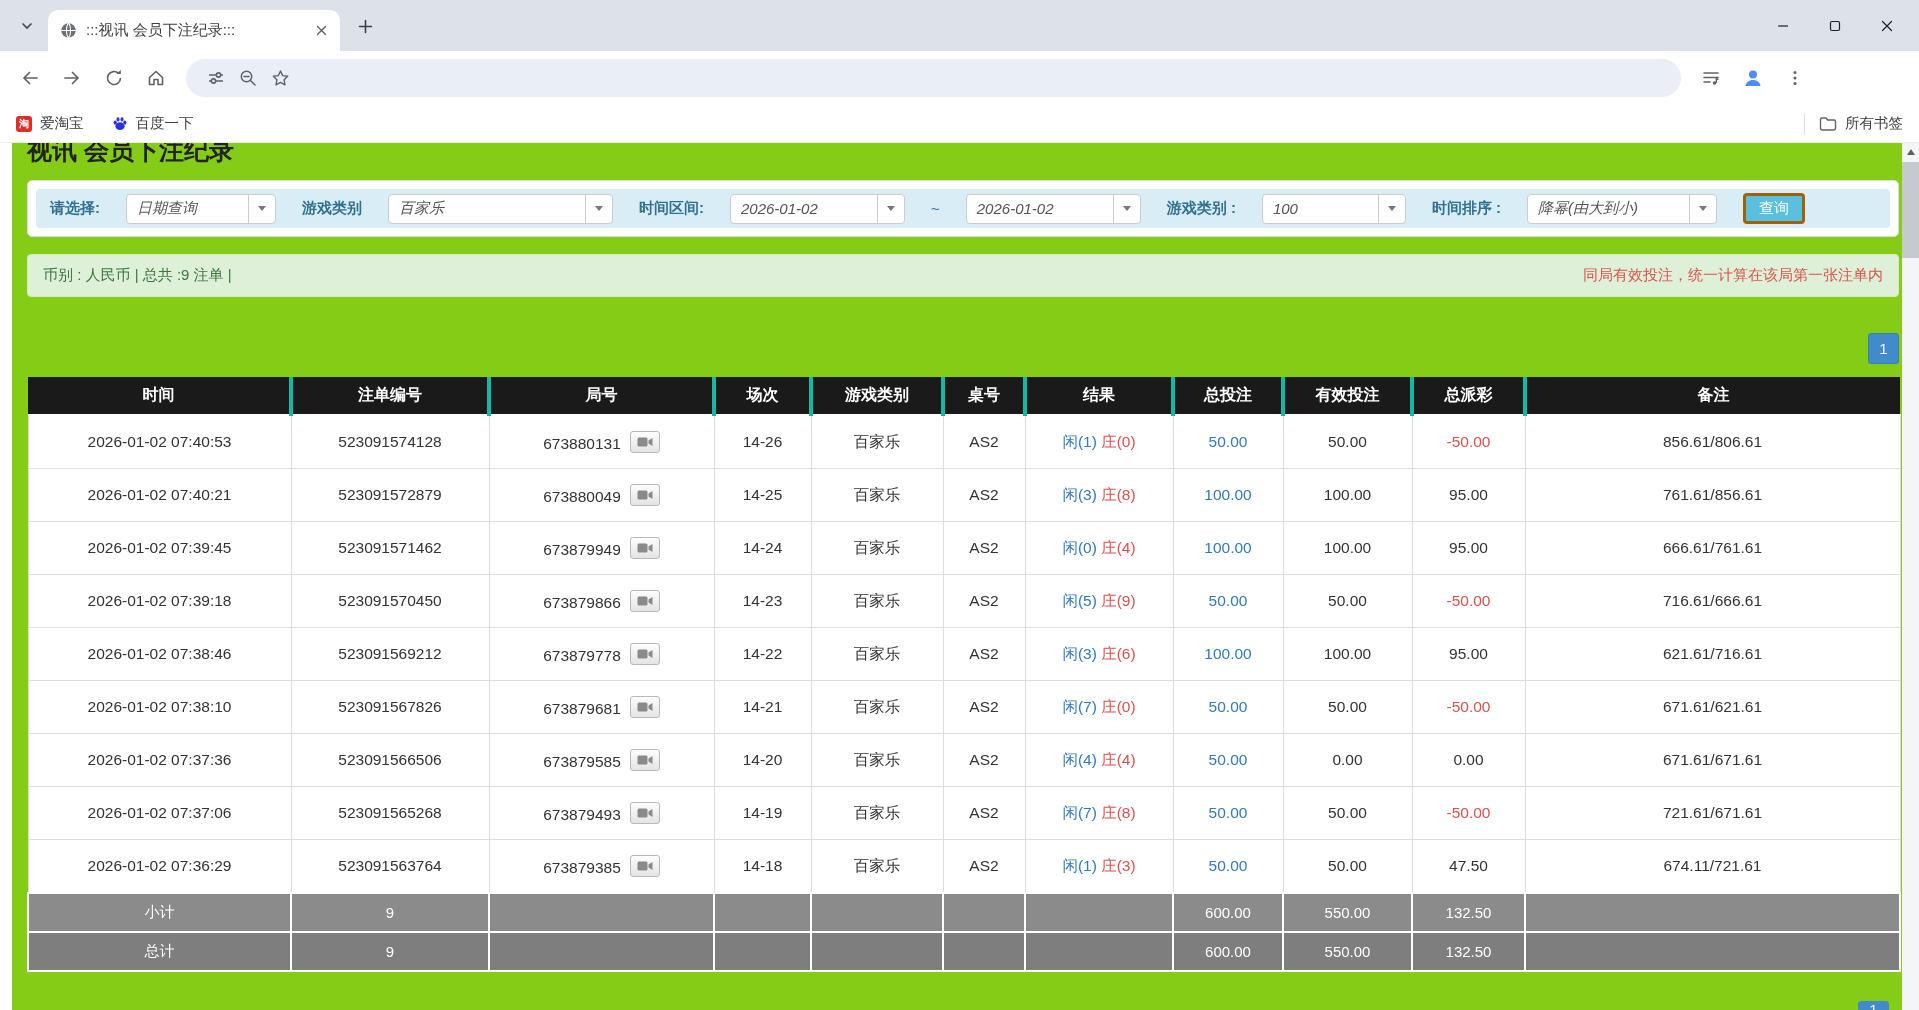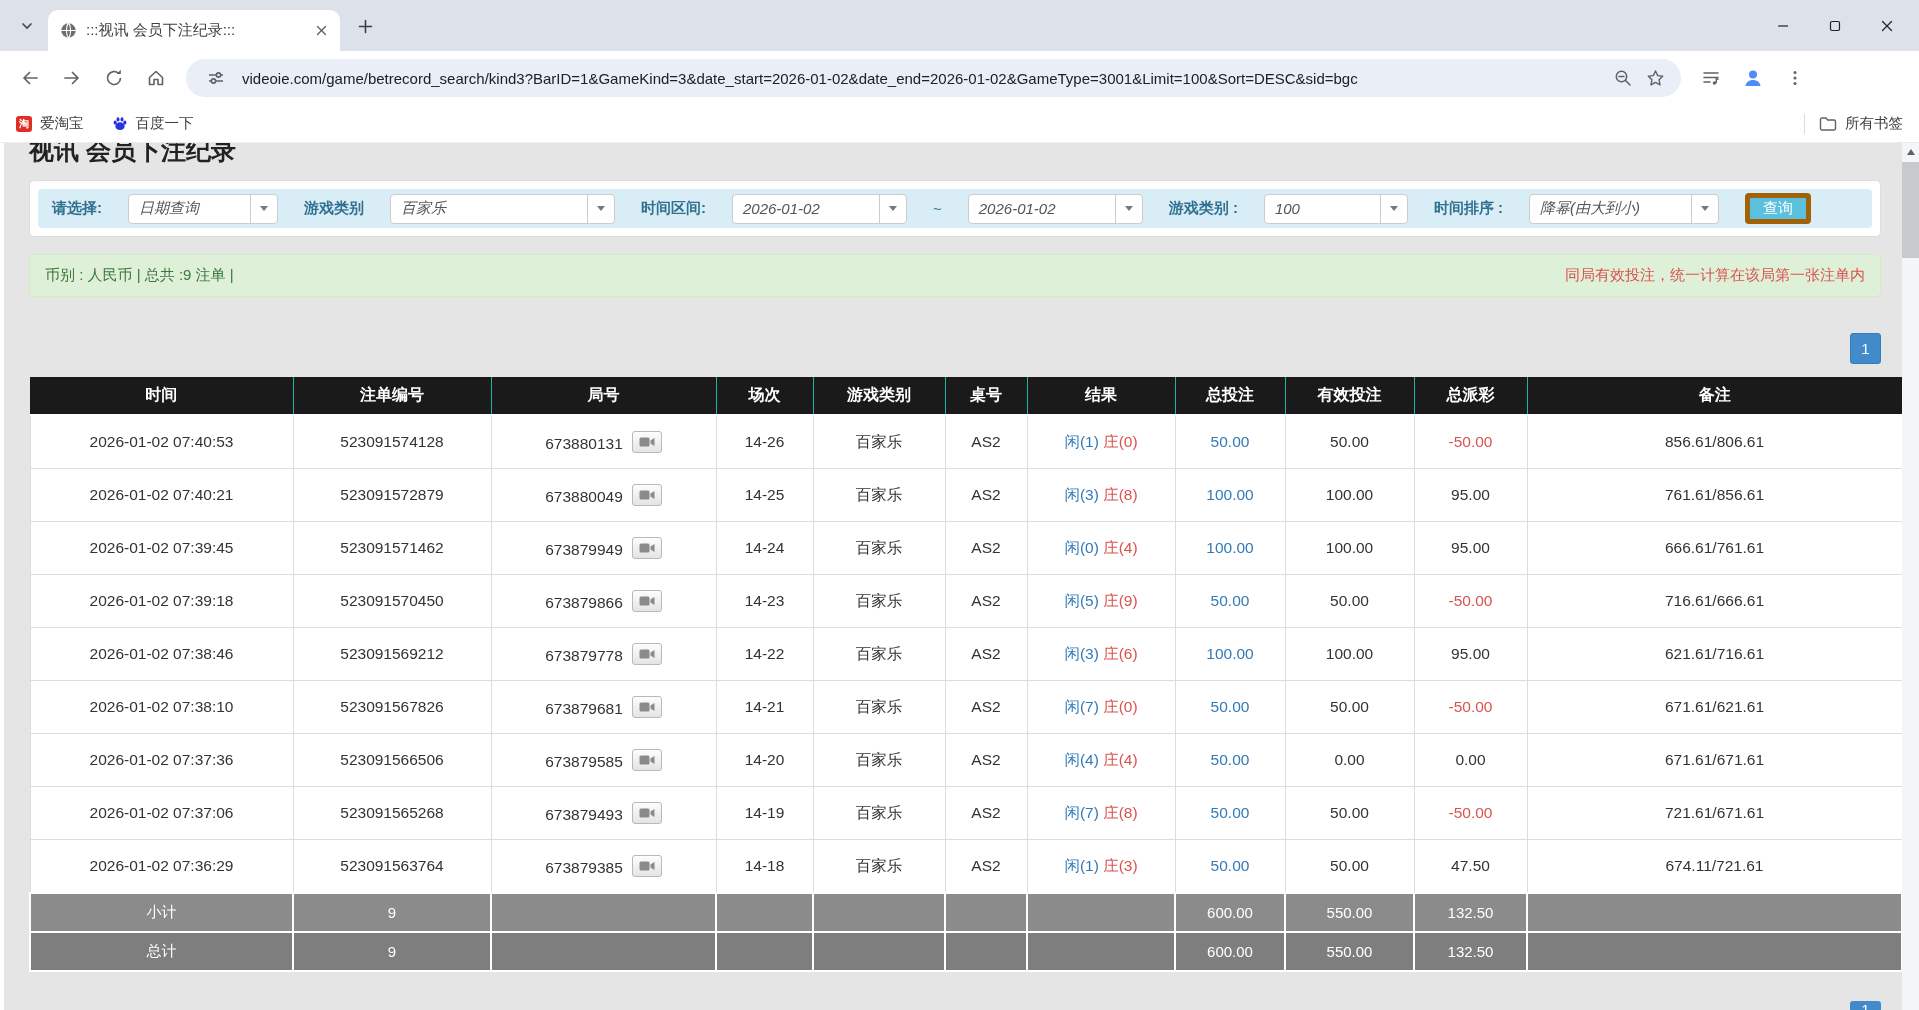--- a/index.html
+++ b/index.html
@@ -34,42 +34,42 @@
 
   
   .bookmarks{height:38px;background:#fff;display:flex;align-items:center;padding:0 16px;font-size:14.5px;color:#3c4043;border-bottom:1px solid #ececec;}
   .bm-item{display:flex;align-items:center;gap:8px;margin-right:28px;cursor:pointer;}
   .bm-fav{width:16px;height:16px;border-radius:3px;display:flex;align-items:center;justify-content:center;flex:0 0 auto;}
   .bm-taobao{background:#e02e24;color:#fff;font-size:10px;font-weight:bold;}
   .bm-right{margin-left:auto;display:flex;align-items:center;gap:10px;}
   .bm-divider{width:1px;height:20px;background:#dadce0;margin-right:4px;}
 
   
-  .content{position:absolute;top:143px;left:4px;width:1902px;height:867px;overflow:hidden;background:#e5e5e5;padding:0 25px;}
+  .content{position:absolute;top:143px;left:12px;width:1902px;height:867px;overflow:hidden;background:#84cc16;padding:0 15px;}
   .page-title{font-size:25px;line-height:29px;font-weight:bold;color:#222;margin:-7px 0 15px 0;}
 
   .filter-panel{border:1px solid #ddd;border-radius:5px;padding:8px;margin-bottom:17px;background:#fff;}
   .filter-bar{background:var(--info-bg);border-radius:4px;height:39px;display:flex;align-items:center;padding:0 14px;gap:26px;font-size:15px;}
   .f-label{font-weight:bold;color:#31708f;white-space:nowrap;}
   .select{background:#fff;border:1px solid #ccc;border-radius:4px;height:30px;display:flex;align-items:center;color:#555;cursor:pointer;overflow:hidden;font-style:italic;}
   .select .txt{flex:1;padding:0 10px;white-space:nowrap;overflow:hidden;}
   .select .arr{width:27px;align-self:stretch;border-left:1px solid #ccc;display:flex;align-items:center;justify-content:center;}
   .caret{width:0;height:0;border-left:4px solid transparent;border-right:4px solid transparent;border-top:5px solid #777;}
   .w-type{width:150px;} .w-game{width:225px;} .w-date{width:175px;} .w-size{width:144px;} .w-sort{width:190px;}
   .tilde{color:#31708f;}
-  .btn-query{background:var(--btn-cyan);border:5px solid #a16207;color:#fff;border-radius:4px;height:31px;padding:0 13px;font-size:15px;cursor:pointer;}
+  .btn-query{background:var(--btn-cyan);border:3px solid #a16207;color:#fff;border-radius:4px;height:31px;padding:0 13px;font-size:15px;cursor:pointer;}
 
   .info-bar{background:var(--success-bg);border:1px solid #d6e9c6;border-radius:4px;padding:11px 15px;display:flex;justify-content:space-between;align-items:center;font-size:15px;color:#3c763d;}
   .info-warn{color:var(--banker-red);}
 
   .pager-row{display:flex;justify-content:flex-end;margin:36px 0 13px 0;}
   .page-btn{width:31px;height:31px;background:var(--accent-blue);color:#fff;border:1px solid #357ebd;border-radius:3px;font-size:15px;display:flex;align-items:center;justify-content:center;cursor:pointer;}
 
   table.bets{width:100%;border-collapse:collapse;table-layout:fixed;}
-  table.bets th{background:var(--header-bg);color:#fff;font-size:16px;font-weight:bold;padding:8px 4px;border-right:1px solid #14b8a6;border-bottom:2px solid #fff;text-align:center;}
+  table.bets th{background:var(--header-bg);color:#fff;font-size:16px;font-weight:bold;padding:8px 4px;border-right:4px solid #14b8a6;border-bottom:2px solid #fff;text-align:center;}
   table.bets th:last-child{border-right:none;}
   table.bets td{border:1px solid #ddd;text-align:center;font-size:15.5px;color:#333;padding:15px 6px;background:#fff;}
   .round-cell{display:flex;align-items:flex-end;justify-content:center;gap:9px;}
   .cam-btn{width:30px;height:22px;border:1px solid #b9b9b9;border-radius:3px;background:linear-gradient(#fdfdfd,#e4e4e4);display:flex;align-items:center;justify-content:center;cursor:pointer;padding:0;}
   .player{color:var(--link-blue);}
   .banker{color:var(--banker-red);}
   .bet-link{color:var(--link-blue);text-decoration:none;cursor:pointer;}
   td.payout.neg{color:var(--banker-red);}
   tr.foot td{background:#8b8b8b;color:#fff;border:2px solid #fff;font-size:15px;padding:9px 6px;}
   tr.foot.grand td{background:#7e7e7e;}
@@ -156,21 +156,20 @@
         </svg>
     </button>
     <div class="urlbar">
       <span class="pill-icon">
         <svg width="18" height="18" viewBox="0 0 18 18">
             <path d="M2 6h14M2 12h14" stroke="#5f6368" stroke-width="1.6"></path>
             <circle cx="11.5" cy="6" r="2.1" fill="#e9eef7" stroke="#5f6368" stroke-width="1.6"></circle>
             <circle cx="6.5" cy="12" r="2.1" fill="#e9eef7" stroke="#5f6368" stroke-width="1.6"></circle>
           </svg>
       </span>
-      <span class="url-text">videoie.com/game/betrecord_search/kind3?BarID=1&amp;GameKind=3&amp;date_start=2026-01-02&amp;date_end=2026-01-02&amp;GameType=3001&amp;Limit=100&amp;Sort=DESC&amp;sid=bgc</span>
       <span class="pill-icon">
         <svg width="18" height="18" viewBox="0 0 18 18">
             <circle cx="7.5" cy="7.5" r="5.2" fill="none" stroke="#5f6368" stroke-width="1.5"></circle>
             <path d="M11.5 11.5L16 16M5 7.5h5" stroke="#5f6368" stroke-width="1.5" stroke-linecap="round"></path>
           </svg>
       </span>
       <span class="pill-icon">
         <svg width="19" height="19" viewBox="0 0 19 19">
             <path d="M9.5 2l2.2 4.6 5 .7-3.6 3.5.9 5-4.5-2.4L5 15.8l.9-5L2.3 7.3l5-.7z" fill="none" stroke="#5f6368" stroke-width="1.4" stroke-linejoin="round"></path>
           </svg>

